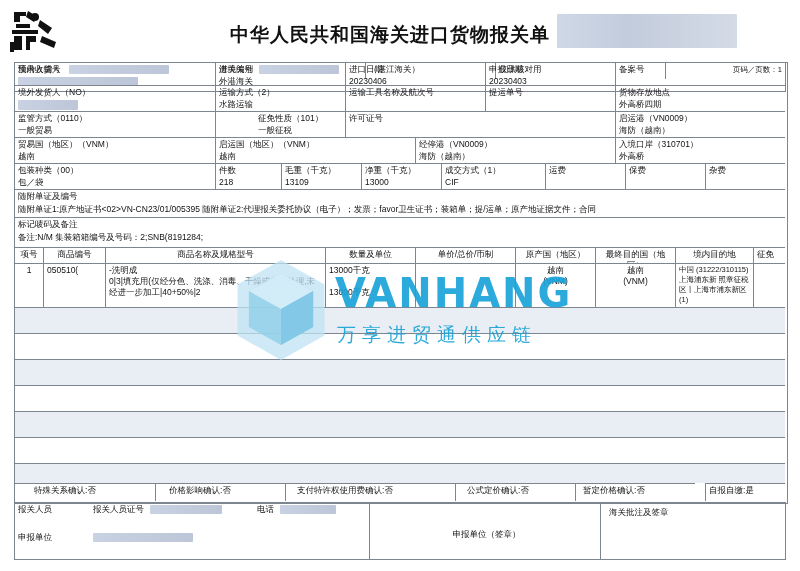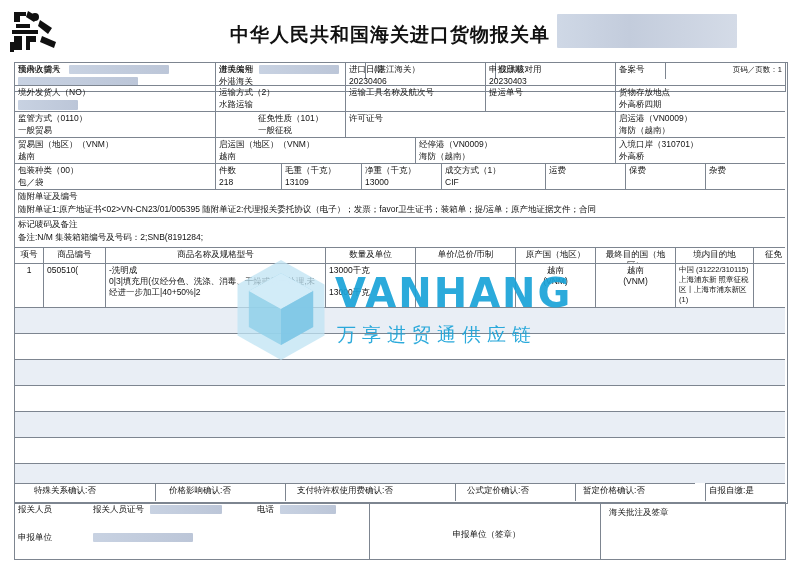--- a/index.html
+++ b/index.html
@@ -226,21 +226,21 @@
     </div>
 
     <div class="r nolb" style="left:0;top:184px;width:28px;height:16px;text-align:center;"><span>项号</span></div>
     <div class="r" style="left:28px;top:184px;width:62px;height:16px;text-align:center;"><span>商品编号</span></div>
     <div class="r" style="left:90px;top:184px;width:220px;height:16px;text-align:center;"><span>商品名称及规格型号</span></div>
     <div class="r" style="left:310px;top:184px;width:90px;height:16px;text-align:center;"><span>数量及单位</span></div>
     <div class="r" style="left:400px;top:184px;width:100px;height:16px;text-align:center;"><span>单价/总价/币制</span></div>
     <div class="r" style="left:500px;top:184px;width:80px;height:16px;text-align:center;"><span>原产国（地区）</span></div>
     <div class="r" style="left:580px;top:184px;width:80px;height:16px;text-align:center;"><span>最终目的国（地区）</span></div>
     <div class="r" style="left:660px;top:184px;width:78px;height:16px;text-align:center;"><span>境内目的地</span></div>
-    <div class="r" style="left:738px;top:184px;width:32px;height:16px;text-align:right;"><span>征免</span></div>
+    <div class="r" style="left:738px;top:184px;width:32px;height:16px;text-align:left;"><span>征免</span></div>
 
     <div class="r nolb" style="left:0;top:200px;width:28px;height:44px;text-align:center;"><span>1</span></div>
     <div class="r" style="left:28px;top:200px;width:62px;height:44px;"><span>050510(</span></div>
     <div class="r" style="left:90px;top:200px;width:220px;height:44px;white-space:pre-line;">-洗明成
 0|3|填充用(仅经分色、洗涤、消毒、干燥或烘干处理,未经进一步加工|40+50%|2</div>
     <div class="r" style="left:310px;top:200px;width:90px;height:44px;white-space:pre-line;">13000千克
 
 13000千克</div>
     <div class="r" style="left:400px;top:200px;width:100px;height:44px;"></div>
     <div class="r" style="left:500px;top:200px;width:80px;height:44px;white-space:pre-line;text-align:center;">越南

